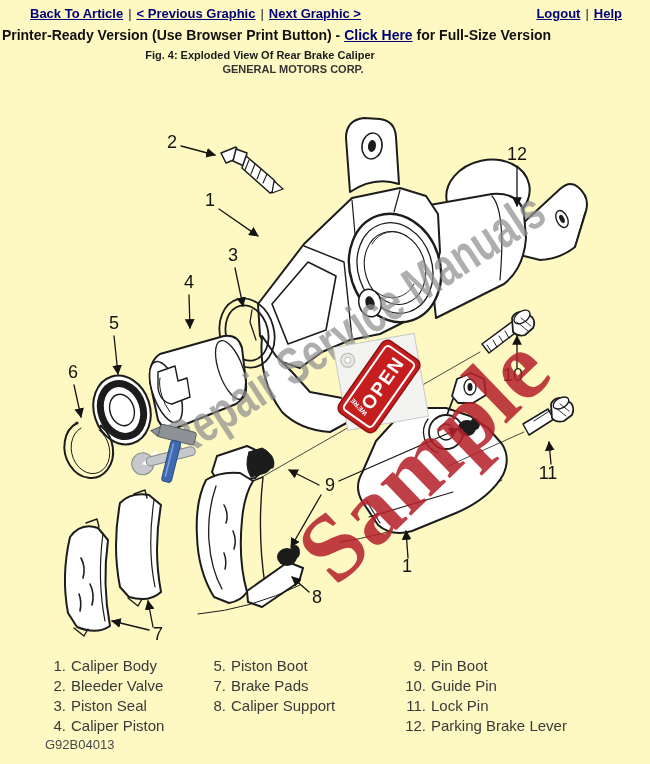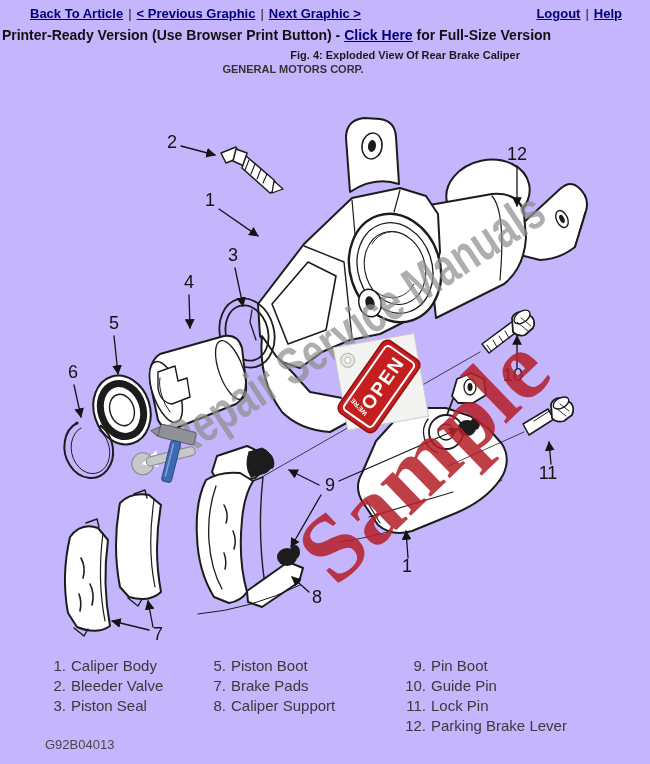--- a/index.html
+++ b/index.html
@@ -1,24 +1,24 @@
 <!DOCTYPE html>
 <html><head>
 <meta charset="utf-8">
 <style>
   html,body{margin:0;padding:0;background:#fff;}
-  .page{position:relative;width:650px;height:764px;background:#c4b5fd;overflow:hidden;
+  .page{position:relative;width:650px;height:764px;background:#fef9c3;overflow:hidden;
         font-family:"Liberation Sans",sans-serif;}
   .nav-left{position:absolute;top:6px;left:30px;font-size:13px;font-weight:bold;white-space:nowrap;}
   .nav-right{position:absolute;top:6px;right:28px;font-size:13px;font-weight:bold;white-space:nowrap;}
   .lnk{color:#00007a;text-decoration:underline;cursor:pointer;}
   .sep{color:#222;font-weight:normal;padding:0 5px;}
   .printer-line{position:absolute;top:27px;left:0;width:553px;text-align:center;
                 font-size:14px;font-weight:bold;color:#101010;white-space:nowrap;}
-  .fig-caption{position:absolute;top:49px;left:0;width:520px;text-align:right;
+  .fig-caption{position:absolute;top:49px;left:0;width:520px;text-align:center;
                font-size:11px;font-weight:bold;color:#1a1a1a;}
   .mfr-line{position:absolute;top:63px;left:0;width:586px;text-align:center;
             font-size:11px;font-weight:bold;color:#333;}
   svg.diagram{position:absolute;top:0;left:0;}
   .parts-col{position:absolute;font-size:15px;color:#3a3a3a;}
   .parts-col .row{height:20px;line-height:20px;white-space:nowrap;}
   .pn{display:inline-block;width:26px;text-align:right;margin-right:5px;}
   .col1{left:40px;top:656px;}
   .col2{left:200px;top:656px;}
   .col3{left:400px;top:656px;}
@@ -238,20 +238,21 @@
       </g>
     </g>
 
     <text x="336" y="588" transform="rotate(-44 336 588)" font-family="Liberation Serif, serif" font-size="96" font-weight="bold" fill="#b5202a" opacity="0.86">Sample</text>
   </svg>
 
   <div class="parts-col col1">
     <div class="row"><span class="pn">1.</span><span>Caliper Body</span></div>
     <div class="row"><span class="pn">2.</span><span>Bleeder Valve</span></div>
     <div class="row"><span class="pn">3.</span><span>Piston Seal</span></div>
+    <div class="row"><span class="pn">4.</span><span>Caliper Piston</span></div>
   </div>
   <div class="parts-col col2">
     <div class="row"><span class="pn">5.</span><span>Piston Boot</span></div>
     <div class="row"><span class="pn">7.</span><span>Brake Pads</span></div>
     <div class="row"><span class="pn">8.</span><span>Caliper Support</span></div>
   </div>
   <div class="parts-col col3">
     <div class="row"><span class="pn">9.</span><span>Pin Boot</span></div>
     <div class="row"><span class="pn">10.</span><span>Guide Pin</span></div>
     <div class="row"><span class="pn">11.</span><span>Lock Pin</span></div>

